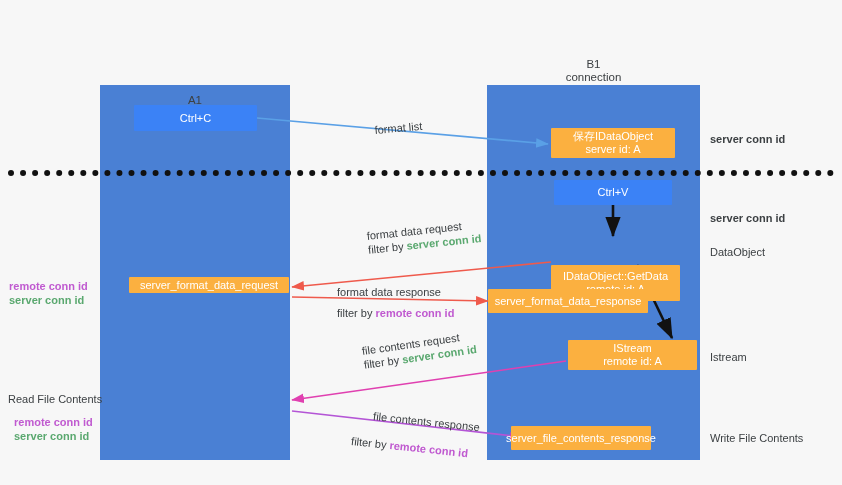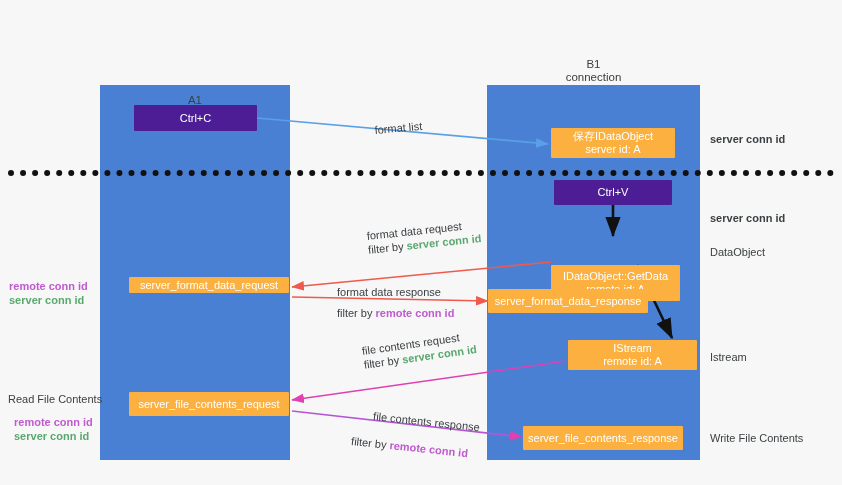--- a/index.html
+++ b/index.html
@@ -19,21 +19,21 @@
 
   .lane{position:absolute;background:#4a80d4;}
   .lane-head{position:absolute;text-align:center;font-size:11.5px;line-height:13px;color:#3c4043;white-space:pre-line;}
 
   .divider{position:absolute;left:8px;top:170px;width:826px;height:0;
     border-top:6px dotted #111;}
 
   .box{position:absolute;display:flex;flex-direction:column;align-items:center;
     justify-content:center;text-align:center;color:#fff;font-size:11px;line-height:13px;
     border-radius:1px;white-space:pre-line;box-sizing:border-box;padding:2px 4px;}
-  .green{background:#4c1d95;}
+  .green{background:#3b82f6;}
   .orange{background:#fbb040;}
 
   .anno{position:absolute;font-size:11px;line-height:14px;color:#3c4043;white-space:nowrap;}
   .anno.rot{transform-origin:left top;}
   .c-green{color:#5aa86f;font-weight:bold;}
   .c-mag{color:#c05ad0;font-weight:bold;}
   .sidelab{position:absolute;font-size:11px;line-height:14px;white-space:nowrap;}
   .sidelab.plain{color:#3c4043;}
   .r-lab{position:absolute;font-size:11px;line-height:14px;color:#3c4043;white-space:nowrap;}
 </style>
@@ -94,23 +94,22 @@
   <div class="box orange" style="left:551px;top:237px;width:129px;height:36px;margin-top:28px;">IDataObject::GetData
 remote id: A</div>
 
   <div class="box orange" style="left:129px;top:277px;width:160px;height:16px;">server_format_data_request</div>
 
   <div class="box orange" style="left:488px;top:289px;width:160px;height:24px;">server_format_data_response</div>
 
   <div class="box orange" style="left:568px;top:340px;width:129px;height:30px;">IStream
 remote id: A</div>
 
-  <div class="box orange" style="left:129px;top:392px;width:160px;height:24px;">server_file_contents_request</div>
 
-  <div class="box orange" style="left:523px;top:426px;width:160px;height:24px;">server_file_contents_response</div>
+  <div class="box orange" style="left:511px;top:426px;width:140px;height:24px;">server_file_contents_response</div>
 
   <div class="anno rot" style="left:374px;top:123px;transform:rotate(-5deg);">
     <span>format list</span>
   </div>
 
   <div class="anno rot" style="left:366px;top:229px;transform:rotate(-6deg);">
     <div>format data request</div>
     <div>
       <span>filter by</span>
       <span class="c-green">server conn id</span>

